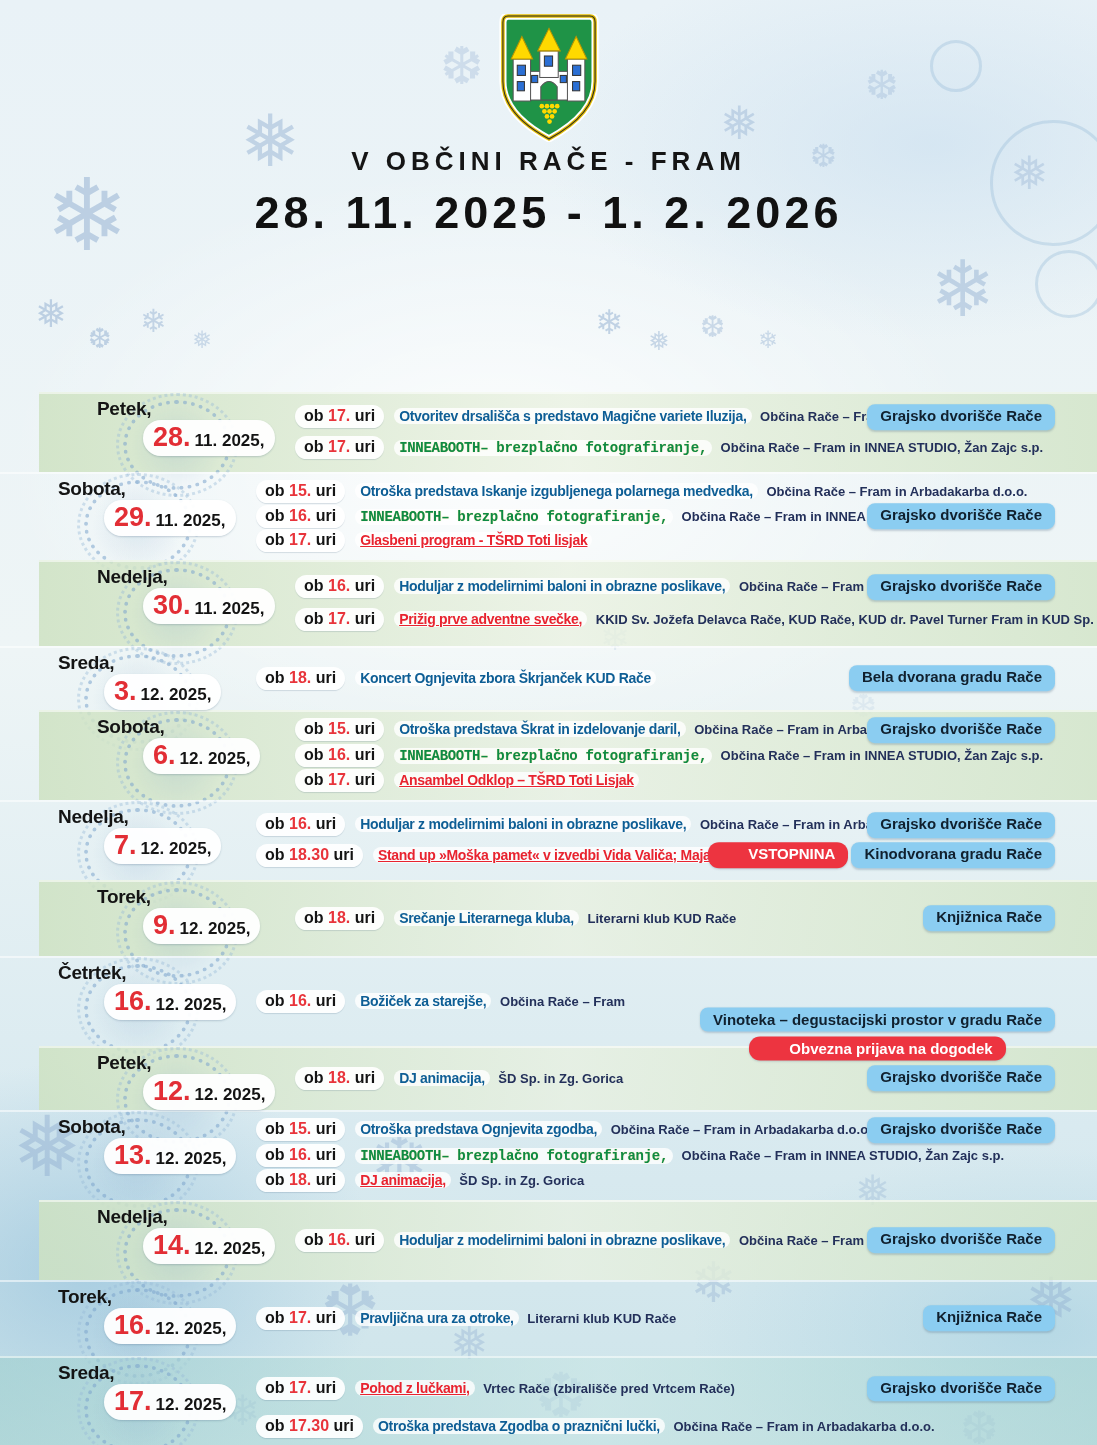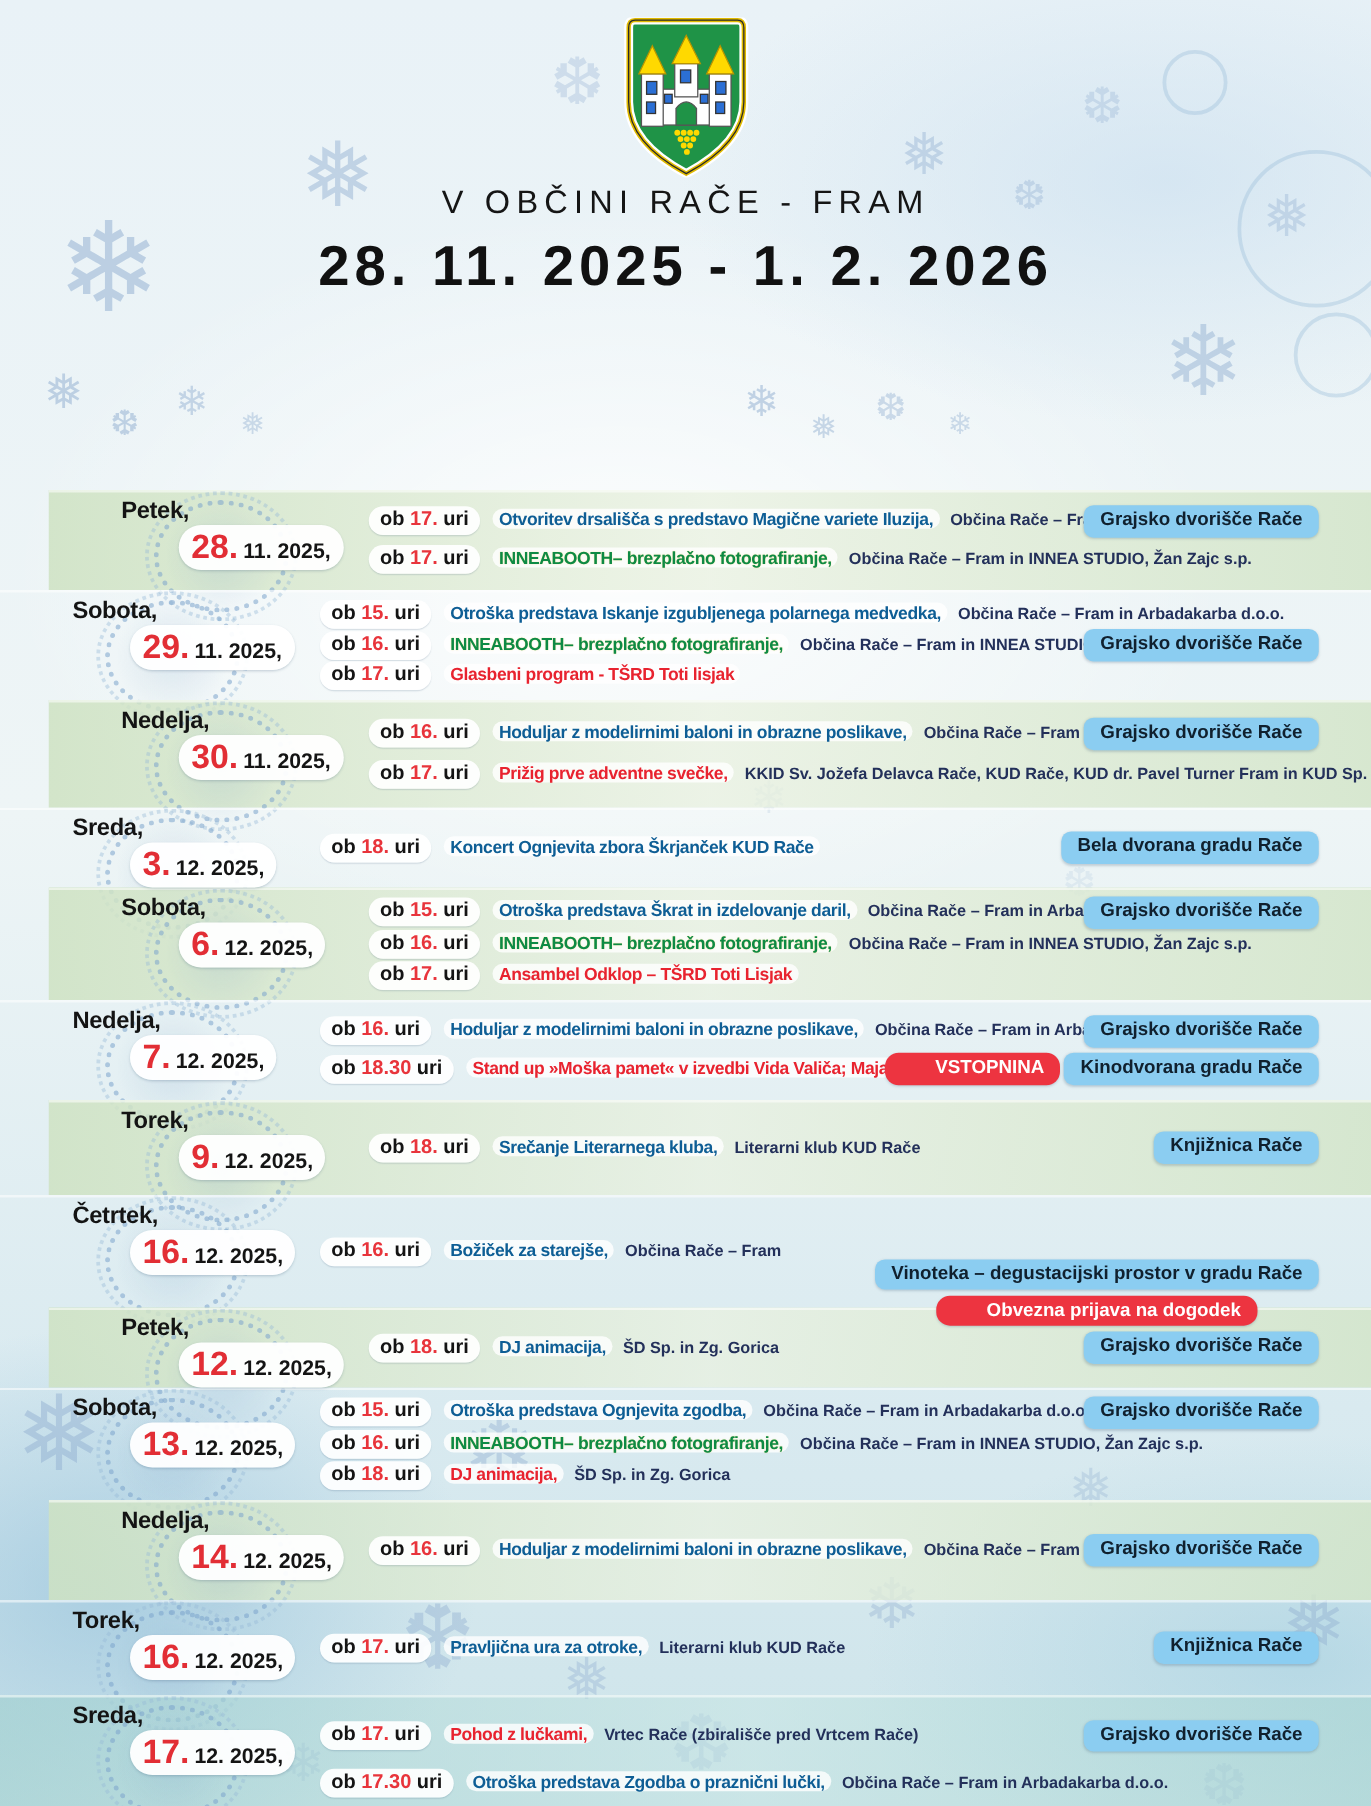--- a/index.html
+++ b/index.html
@@ -18,21 +18,21 @@
   .swirl{position:absolute;border:3px solid rgba(150,185,215,.35);border-radius:50%;}
 
   
   .hdr{position:relative;height:378px;text-align:center;z-index:2;}
   .crest{display:block;margin:14px auto 0 auto;}
   .title{
     margin:2px 0 0 0;font-family:"DejaVu Serif",serif;font-style:italic;font-weight:bold;
     font-size:74px;color:#1c5a9b;letter-spacing:-2px;line-height:1.05;
     text-shadow:0 1px 0 rgba(255,255,255,.6);
   }
-  .subtitle{font-size:26px;font-weight:normal;color:#151515;letter-spacing:5px;margin-top:4px;}
+  .subtitle{font-size:26px;font-weight:bold;color:#151515;letter-spacing:5px;margin-top:4px;}
   .daterange{font-size:45px;font-weight:bold;color:#111;letter-spacing:4px;margin-top:10px;}
 
   
   .rows{position:relative;z-index:2;}
   .row{position:relative;display:flex;align-items:stretch;box-shadow:inset 0 2px 0 rgba(255,255,255,.55);}
   .row.band-green{background:linear-gradient(90deg,rgba(206,226,194,.85) 0%,rgba(233,241,224,.75) 50%,rgba(211,229,201,.85) 100%);margin-left:39px;}
   .row.band-teal{background:linear-gradient(90deg,rgba(160,208,206,.6) 0%,rgba(200,230,228,.55) 55%,rgba(170,214,210,.6) 100%);}
   .row.band-none{background:transparent;}
 
   .left{position:relative;width:256px;flex:0 0 256px;}
@@ -54,22 +54,22 @@
   .row.single .events{justify-content:center;}
   .eventline{position:relative;white-space:nowrap;line-height:1.25;padding-right:4px;}
   .timepill{
     display:inline-block;background:rgba(255,255,255,.92);border-radius:14px;
     padding:1px 9px 2px 9px;font-size:16px;font-weight:bold;color:#141414;margin-right:10px;
     box-shadow:0 1px 1px rgba(60,90,120,.18);
   }
   .tnum{color:#e8343b;}
   .etitle{font-size:14px;font-weight:bold;letter-spacing:-0.3px;background:rgba(255,255,255,.8);border-radius:10px;padding:0 5px;}
   .etitle.blue{color:#0e5e95;}
-  .etitle.green{color:#0d8a45;text-shadow:0 0 1px rgba(240,200,40,.55);}
-  .etitle.red{color:#e8232f;}
+  .etitle.green{color:#0d8a45;text-shadow:0 0 1px rgba(240,200,40,.55);font-family:Liberation Mono, monospace;}
+  .etitle.red{color:#e8232f;text-decoration:underline;}
   .eorg{font-size:13px;font-weight:bold;color:#23305a;margin-left:5px;}
 
   .badge{
     display:inline-block;font-size:15px;font-weight:bold;border-radius:8px;
     padding:3px 13px 4px 13px;white-space:nowrap;box-shadow:0 1px 2px rgba(60,90,120,.25);
   }
   .badge.blue{background:#8bcdf1;color:#10202e;}
   .badge.red{background:#ed3440;color:#ffffff;border-radius:11px;padding-left:40px;}
   .badge-anchor{position:absolute;right:42px;top:50%;transform:translateY(-50%);display:flex;gap:3px;align-items:center;z-index:4;}
   .badge-stack{position:absolute;right:42px;top:50%;transform:translateY(-50%);display:flex;flex-direction:column;gap:5px;align-items:center;z-index:4;margin-top:33px;}

